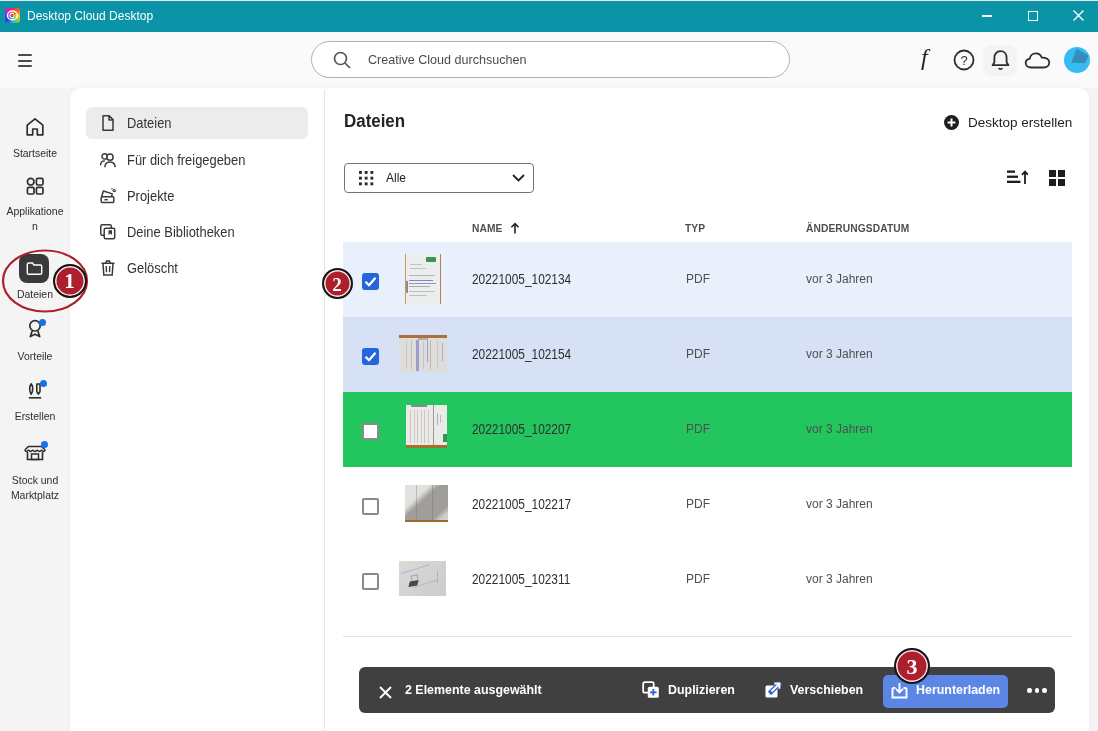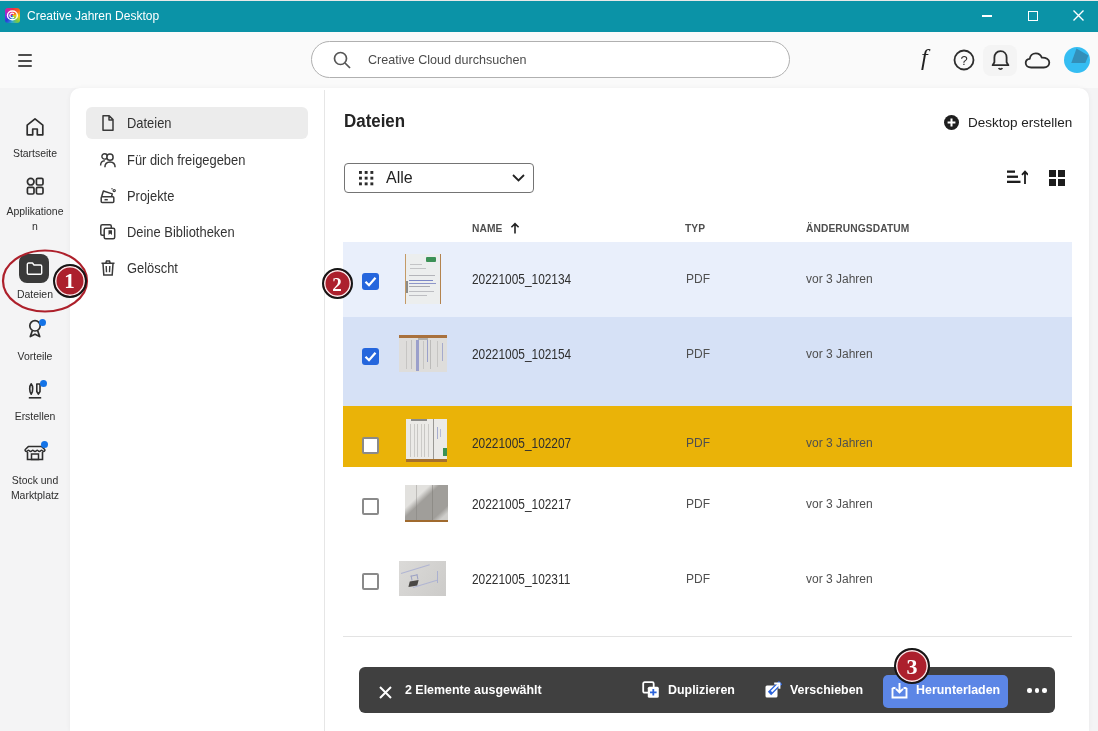--- a/index.html
+++ b/index.html
@@ -34,21 +34,21 @@
 
 
 .rail-ic { position:absolute; left:0; width:70px; text-align:center; }
 .rail-label { position:absolute; left:0; width:70px; text-align:center; font-size:11px; color:#2e2e2e; line-height:15px; transform:scaleX(0.95); transform-origin:center; }
 .raildot { position:absolute; width:7px; height:7px; border-radius:50%; background:#1473e6; }
 
 
 #h1 { left:344px; top:111px; font-size:18px; font-weight:bold; color:#242424; transform:scaleX(0.94); transform-origin:left center; }
 #ordner { left:968px; top:115px; font-size:13.5px; color:#222; white-space:nowrap; }
 #filterbox { left:344px; top:163px; width:190px; height:30px; border:1.5px solid #747474; border-radius:4px; background:#fff; }
-#filter-label { left:386px; top:163px; height:30px; line-height:30px; font-size:16px; color:#222; }
+#filter-label { left:386px; top:163px; height:30px; line-height:30px; font-size:12px; color:#222; }
 .th { position:absolute; top:222px; font-size:11px; font-weight:bold; color:#4f4f4f; letter-spacing:0.1px; transform:scaleX(0.93); transform-origin:left center; }
 
 
 .row { position:absolute; left:343px; width:729px; height:95px; }
 .row .name { position:absolute; left:129px; top:0; height:75px; line-height:75px; font-size:14.5px; color:#2f2f2f; transform:scaleX(0.82); transform-origin:left center; }
 .row .typ { position:absolute; left:343px; top:0; height:75px; line-height:75px; font-size:12px; color:#4f4f4f; }
 .row .dat { position:absolute; left:463px; top:0; height:75px; line-height:75px; font-size:12px; color:#4f4f4f; }
 .cb { position:absolute; left:19px; top:30.5px; width:17px; height:17px; }
 .cb-on { background:#2566dd; border-radius:3px; }
 .cb-off { background:#fff; border:2px solid #8a8a8a; border-radius:2px; }
@@ -66,21 +66,21 @@
 </style>
 </head>
 <body>
 
 <div id="titlebar" class="abs"></div>
 <div id="cclogo" class="abs"></div>
 <svg class="abs" style="left:5px;top:8px;" width="15" height="15" viewBox="0 0 15 15">
   <ellipse cx="7.4" cy="7.4" rx="4.9" ry="4.4" fill="none" stroke="#fff" stroke-width="1.4"></ellipse>
   <path d="M8.9,6 A2.3,2.3 0 1 0 8.9,9" fill="none" stroke="#fff" stroke-width="1.2"></path>
 </svg>
-<div id="apptitle" class="abs">Creative Jahren Desktop</div>
+<div id="apptitle" class="abs">Desktop Cloud Desktop</div>
 <div id="btn-min" class="abs"></div>
 <div id="btn-max" class="abs"></div>
 <svg id="btn-close" class="abs" viewBox="0 0 11 11">
     <path d="M0.5,0.5 L10.5,10.5 M10.5,0.5 L0.5,10.5" stroke="#fff" stroke-width="1.4"></path>
   </svg>
 
 <div id="toolbar" class="abs"></div>
 <div class="hline" style="top:54px;"></div>
 <div class="hline" style="top:59.5px;"></div>
 <div class="hline" style="top:65px;"></div>
@@ -286,21 +286,21 @@
     <div class="abs" style="left:38px;top:6px;width:1px;height:26px;background:#c6c5c3;"></div>
     <div class="abs" style="left:16.5px;top:5px;width:3px;height:31px;background:#9ba0cb;"></div>
     <div class="abs" style="left:27.5px;top:5px;width:1.6px;height:22px;background:#9aa0ca;"></div>
     <div class="abs" style="left:42.5px;top:8px;width:1.6px;height:18px;background:#a5aacd;"></div>
     <div class="abs" style="left:19px;top:3px;width:10px;height:2px;background:#b1b0ae;"></div>
   </div>
   <div class="name">20221005_102154</div>
     <div class="typ">PDF</div>
     <div class="dat">vor 3 Jahren</div>
 </div>
-<div class="row" style="top:406px;background:#eab308;border-bottom:1px solid #e3e3e3;">
+<div class="row" style="top:392px;background:#22c55e;border-bottom:1px solid #e3e3e3;">
   <div class="cb cb-off"></div>
   <div class="thumb" style="left:63px;top:13px;width:41px;height:43px;background:#ebeae7;overflow:hidden;">
     <div class="abs" style="left:5px;top:0;width:16px;height:1.6px;background:#8a8a88;"></div>
     <div class="abs" style="left:4px;top:5px;width:1px;height:33px;background:#c8c7c4;"></div>
     <div class="abs" style="left:7.5px;top:5px;width:1px;height:33px;background:#cccbc8;"></div>
     <div class="abs" style="left:11px;top:5px;width:1px;height:33px;background:#c8c7c4;"></div>
     <div class="abs" style="left:14.5px;top:5px;width:1px;height:33px;background:#cccbc8;"></div>
     <div class="abs" style="left:18px;top:5px;width:1px;height:33px;background:#c8c7c4;"></div>
     <div class="abs" style="left:21.5px;top:5px;width:1px;height:33px;background:#cccbc8;"></div>
     <div class="abs" style="left:26.5px;top:0;width:1.5px;height:40px;background:#9a9995;"></div>

